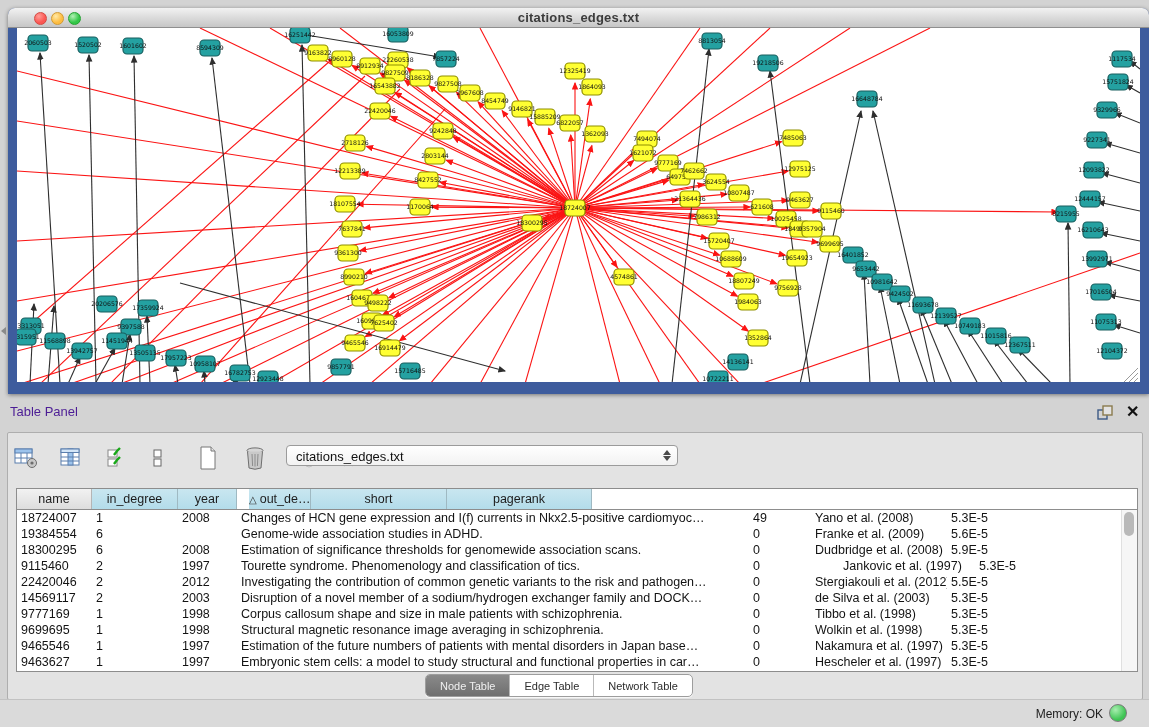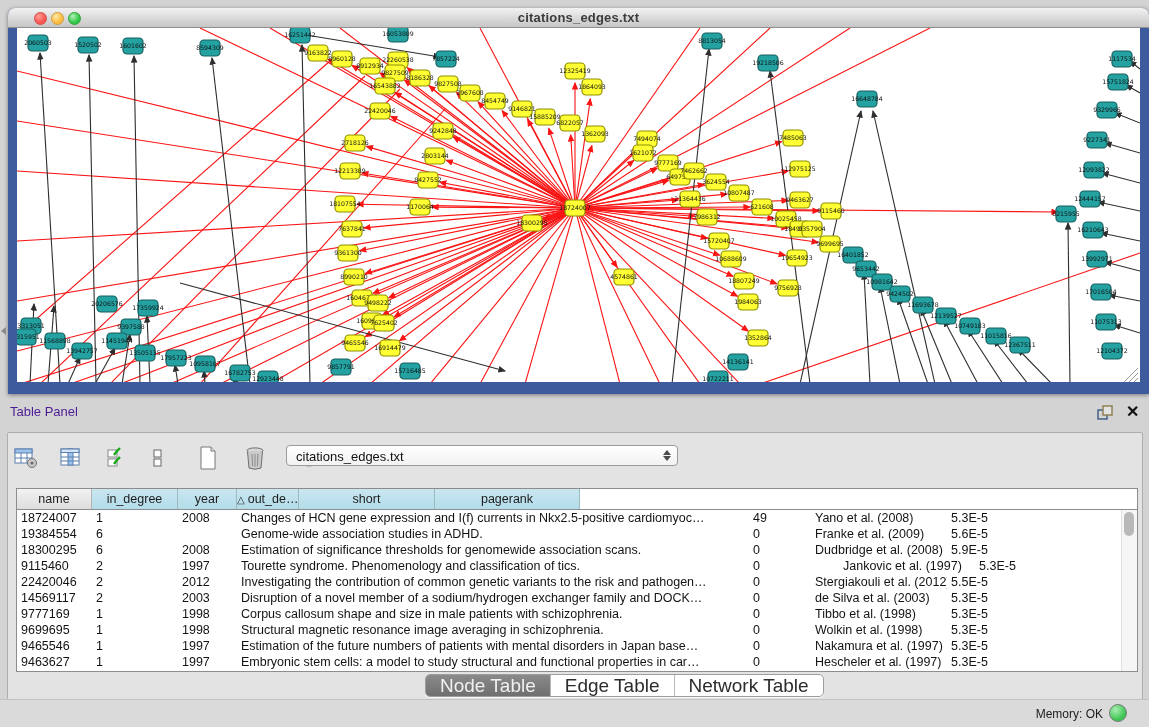--- a/index.html
+++ b/index.html
@@ -68,21 +68,21 @@
   .vscroll{position:absolute;right:0px;top:21px;bottom:0;width:15px;background:#f6f6f6;border-left:1px solid #e0e0e0;}
   .vthumb{position:absolute;left:2px;top:2px;width:10px;height:24px;border-radius:5px;background:#b9b9b9;cursor:pointer;}
   
   .seg{
     position:absolute;left:417px;top:241px;height:21px;display:flex;
     border:1px solid #9d9d9d;border-radius:5px;overflow:hidden;background:#ffffff;
     box-shadow:0 1px 0 rgba(255,255,255,.7);
   }
   .seg button{
     border:none;margin:0;background:transparent;font-family:"Liberation Sans",sans-serif;
-    font-size:19px;color:#2c2c2c;padding:0 14px;height:100%;border-right:1px solid #b9b9b9;cursor:pointer;
+    font-size:11px;color:#2c2c2c;padding:0 14px;height:100%;border-right:1px solid #b9b9b9;cursor:pointer;
   }
   .seg button:last-child{border-right:none;}
   .seg button.sel{background:linear-gradient(#8a8a8a,#6f6f6f);color:#f0f0f0;}
   
   .statusbar{position:absolute;left:0;top:699px;width:1149px;height:28px;background:#dadada;border-top:1px solid #c2c2c2;}
   .mem-label{position:absolute;right:46px;top:7px;font-size:12px;color:#1c1c1c;}
   .mem-dot{position:absolute;right:22px;top:4px;width:16px;height:16px;border-radius:50%;
     background:radial-gradient(circle at 35% 30%,#a8eeb0,#3fc554 65%);border:1px solid #7a7a7a;}
 </style>
 </head>
@@ -763,21 +763,21 @@
         <span class="up"></span>
         <span class="dn"></span>
       </span>
   </div>
 
   <div class="table-wrap">
     <div class="thead" id="thead">
         <div class="th plain" style="width: 75px;">name</div>
         <div class="th" style="width: 86px;">in_degree</div>
         <div class="th" style="width: 59px;">year</div>
-        <div class="th" style="width: 62px;"><span class="sort">△</span>out_de…</div>
+        <div class="th" style="width: 62px; margin-left: 12px;"><span class="sort">△</span>out_de…</div>
         <div class="th" style="width: 136px;">short</div>
         <div class="th" style="width: 145px;">pagerank</div>
       </div>
     <div id="tbody">
         <div class="trow">
           <div class="td" style="width: 75px;">18724007</div>
           <div class="td" style="width: 86px;">1</div>
           <div class="td" style="width: 59px;">2008</div>
           <div class="td" style="width: 512px;">Changes of HCN gene expression and I(f) currents in Nkx2.5-positive cardiomyoc…</div>
           <div class="td" style="width: 62px;">49</div>

